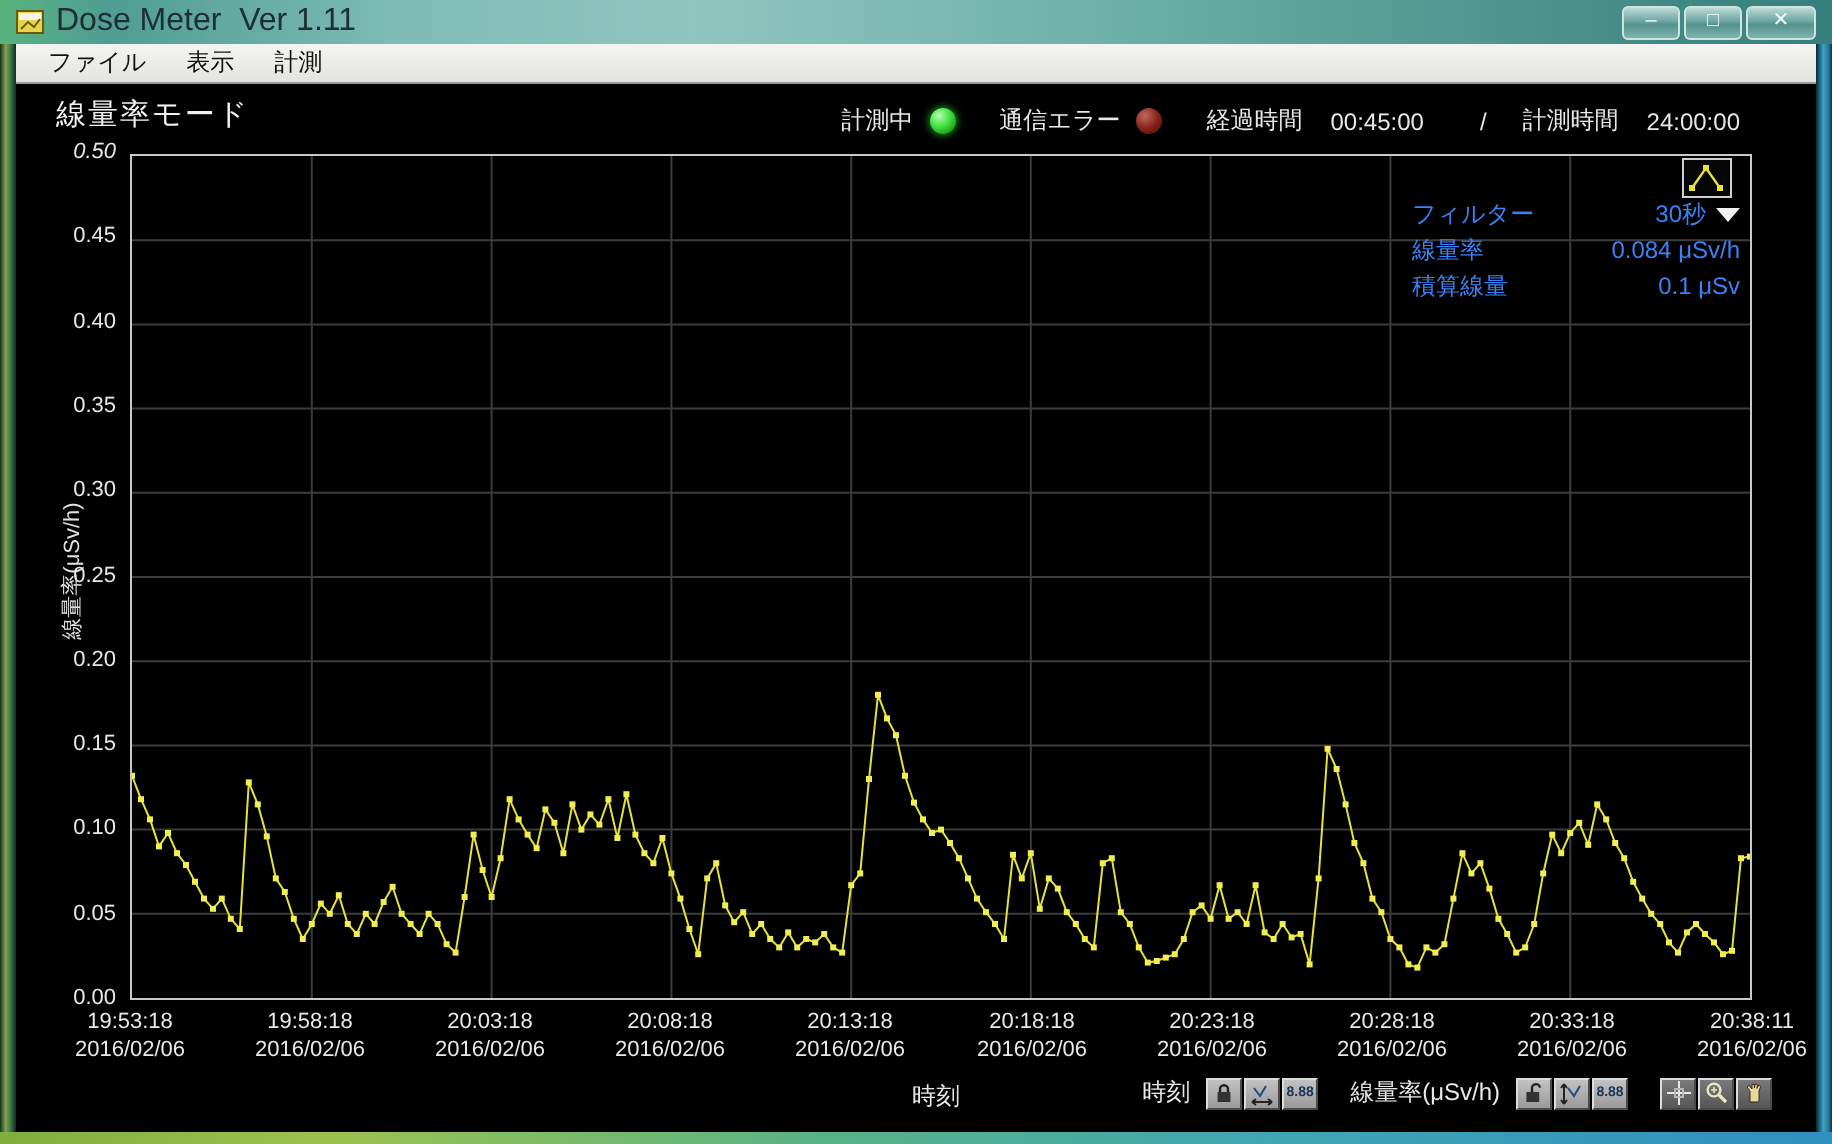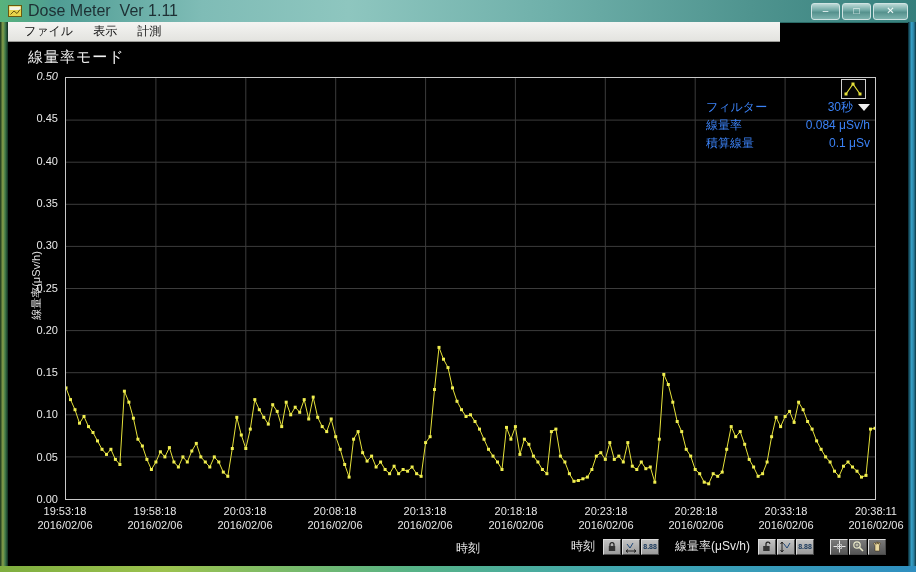--- a/index.html
+++ b/index.html
@@ -19,21 +19,21 @@
   .app-icon{width:14px;height:12px;margin-right:6px;flex:0 0 auto;}
   .title-text{font-size:16px;color:#1d2f33;white-space:pre;}
   .win-controls{position:absolute;top:3px;right:8px;display:flex;gap:2px;}
   .win-btn{
     width:27px;height:15px;border:1px solid #cfe3e2;border-radius:3px;
     background:linear-gradient(180deg,#bcd9d6 0%,#6ba5a1 45%,#55918d 55%,#7db3ae 100%);
     color:#f4fbfa;font-size:10px;line-height:13px;text-align:center;cursor:default;
   }
   .win-btn.close{width:33px;}
   .menubar{
-    position:absolute;left:8px;top:22px;width:772px;height:20px;
+    position:absolute;left:8px;top:22px;width:900px;height:20px;
     background:linear-gradient(180deg,#f4f4f2,#e3e3df);
     border-bottom:1px solid #9a9a96;
     display:flex;align-items:center;gap:0;padding-left:6px;box-sizing:border-box;
   }
   .menu-item{font-size:12px;color:#111;padding:2px 10px;}
   .edge-left{position:absolute;left:0;top:22px;width:8px;height:544px;
     background:linear-gradient(90deg,#14301c 0%,#86a04a 35%,#3f7a4b 65%,#0d2a20 100%);}
   .edge-right{position:absolute;right:0;top:22px;width:8px;height:544px;
     background:linear-gradient(90deg,#06262e 0%,#38a2c8 45%,#2b7d9c 75%,#0a3642 100%);}
   .edge-bottom{position:absolute;left:0;bottom:0;width:916px;height:6px;
@@ -110,20 +110,31 @@
     <div class="menu-item">ファイル</div>
     <div class="menu-item">表示</div>
     <div class="menu-item">計測</div>
   </div>
 <div class="edge-left"></div>
 <div class="edge-right"></div>
 <div class="edge-bottom"></div>
 
 <div class="content">
   <div class="mode-title">線量率モード</div>
+  <div class="status-row">
+    <span>計測中</span>
+    <span class="led led-green"></span>
+    <span>通信エラー</span>
+    <span class="led led-red"></span>
+    <span>経過時間</span>
+    <span class="status-val">00:45:00</span>
+    <span class="status-sep">/</span>
+    <span>計測時間</span>
+    <span class="status-val">24:00:00</span>
+  </div>
 </div>
 
 <div class="overlay">
   <div class="y-axis-title">線量率(μSv/h)</div>
   <div class="plot-frame">
     <svg width="809" height="421" viewBox="0 0 809 421">
         <line x1="89.9" y1="0" x2="89.9" y2="421" stroke="#3c3c3c" stroke-width="1"></line>
         <line x1="179.8" y1="0" x2="179.8" y2="421" stroke="#3c3c3c" stroke-width="1"></line>
         <line x1="269.7" y1="0" x2="269.7" y2="421" stroke="#3c3c3c" stroke-width="1"></line>
         <line x1="359.6" y1="0" x2="359.6" y2="421" stroke="#3c3c3c" stroke-width="1"></line>

